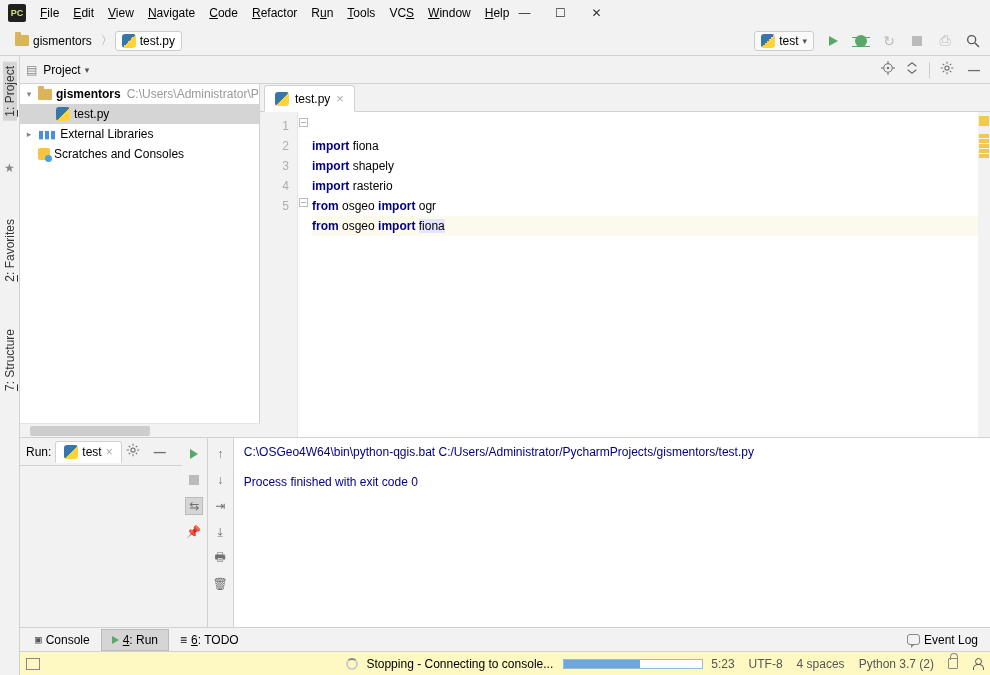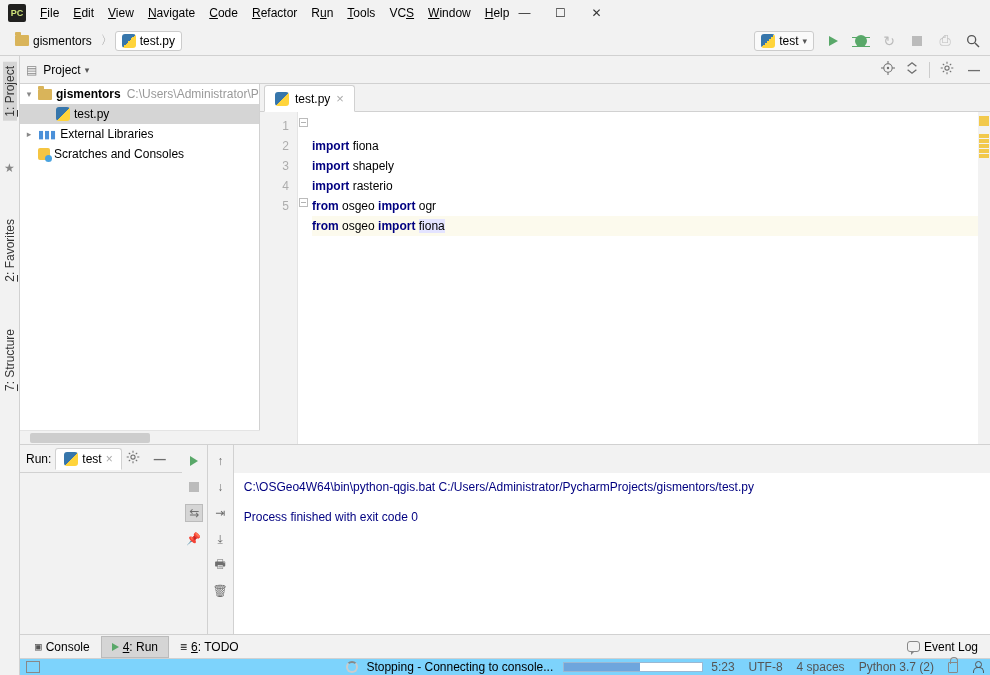--- a/index.html
+++ b/index.html
@@ -89,33 +89,33 @@
   .run-head { height:28px; display:flex; align-items:center; padding:0 6px; gap:4px; border-bottom:1px solid #d1d1d1;}
   .run-tab { display:flex; align-items:center; gap:4px; padding:3px 8px; background:#fff; border:1px solid #d1d1d1; border-bottom:1px solid #fff; border-radius:3px 3px 0 0;}
   .run-tab-close { color:#aaa;}
   .run-body { flex:1; display:flex;}
   .run-rail { width:26px; display:flex; flex-direction:column; align-items:center; padding:8px 0; gap:10px; border-right:1px solid #d1d1d1;}
   .run-rail2 { width:26px; display:flex; flex-direction:column; align-items:center; padding:8px 0; gap:10px; border-right:1px solid #d1d1d1;}
   .rail-ico { width:16px; height:16px; display:flex; align-items:center; justify-content:center; color:#6e6e6e;}
   .rail-ico.sel { background:#d5d5d5; outline:1px solid #bbb;}
   .tri-green-sm { width:0;height:0;border-left:8px solid #59a869;border-top:5px solid transparent;border-bottom:5px solid transparent;}
   .stop-gray{width:10px;height:10px;background:#bbb;}
-  .console { flex:1; background:#fff; padding:6px 10px; font-family:Consolas,monospace; font-size:13px; color:#000080; white-space:pre-wrap;margin-top:28px;}
+  .console { flex:1; background:#fff; padding:6px 10px; font-family:Consolas,monospace; font-size:13px; color:#000080; white-space:pre-wrap;}
 
   
   .tool-tabs { height:24px; display:flex; align-items:center; border-top:1px solid #d1d1d1; background:#f2f2f2; padding:0 4px;}
   .ttab { display:flex; align-items:center; gap:4px; padding:3px 10px; border:1px solid transparent;}
   .ttab.active { background:#d5d5d5; border-color:#bbb;}
   .term-ico { font-family:Consolas,monospace; font-size:11px; color:#555;}
   .event-log { margin-left:auto; display:flex; align-items:center; gap:4px; padding:0 8px;justify-content:center;}
   .balloon{width:13px;height:11px;border:1px solid #888;border-radius:3px;position:relative;}
   .balloon:after{content:"";position:absolute;bottom:-4px;left:3px;width:0;height:0;border-top:4px solid #888;border-right:4px solid transparent;}
 
   
-  .statusbar { height:17px; display:flex; align-items:center; border-top:1px solid #d1d1d1; background:#7dd3fc; padding:0 6px; gap:8px;}
+  .statusbar { height:24px; display:flex; align-items:center; border-top:1px solid #d1d1d1; background:#fef9c3; padding:0 6px; gap:8px;}
   .sb-ico{width:14px;height:12px;border:1px solid #888;}
   .spinner{width:12px;height:12px;border:2px solid #ccc;border-top-color:#888;border-radius:50%;}
   .progress{width:140px;height:10px;border:1px solid #9bb8d3;background:#fff;position:relative;margin-left:2px;}
   .progress>div{position:absolute;left:0;top:0;height:100%;width:55%;background:#6ea6dd;}
   .sb-right{margin-left:auto;display:flex;align-items:center;gap:14px;color:#555;}
   .lock{width:10px;height:11px;border:1px solid #888;border-radius:1px;position:relative;}
   .lock:before{content:"";position:absolute;top:-6px;left:1px;width:6px;height:6px;border:1px solid #888;border-bottom:none;border-radius:4px 4px 0 0;}
   .man{width:12px;height:12px;position:relative;}
   .man:before{content:"";position:absolute;top:0;left:3px;width:5px;height:5px;border:1px solid #555;border-radius:50%;}
   .man:after{content:"";position:absolute;top:6px;left:1px;width:9px;height:5px;border:1px solid #555;border-bottom:none;border-radius:5px 5px 0 0;}

